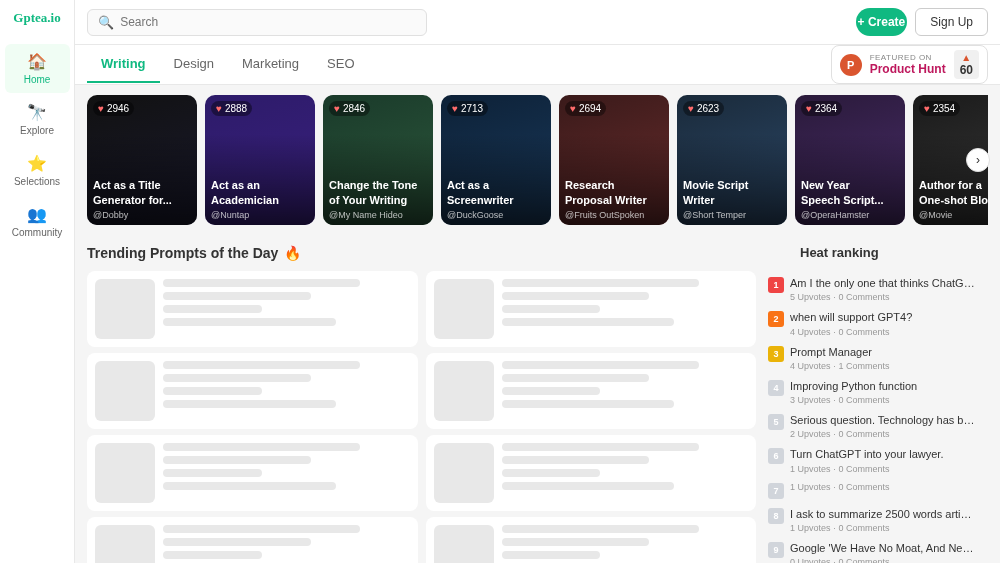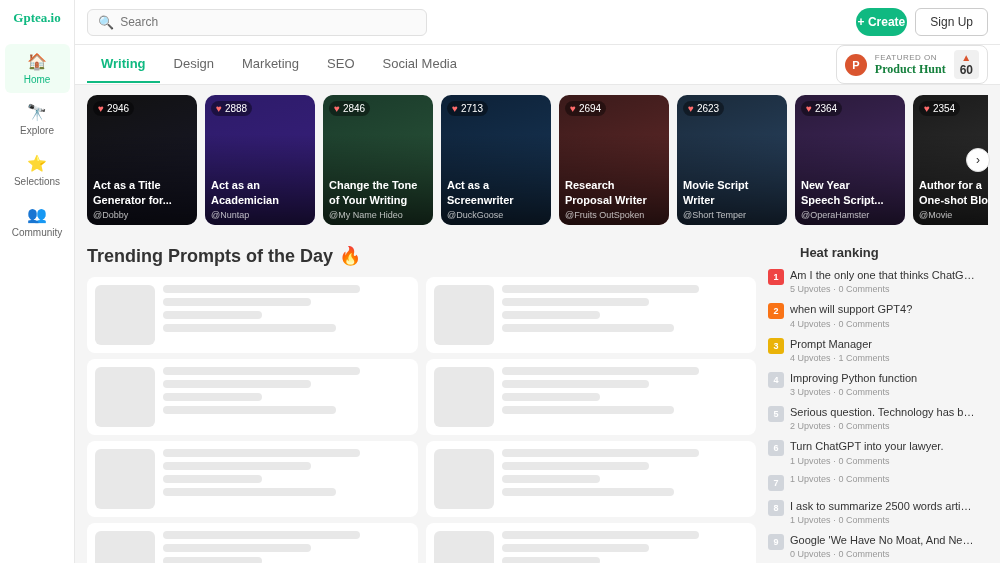--- a/index.html
+++ b/index.html
@@ -32,21 +32,21 @@
 
     
     .tabs { background: #fff; border-bottom: 1px solid #e8e8e8; padding: 0 12px; display: flex; align-items: center; justify-content: space-between; }
     .tabs-left { display: flex; gap: 0; }
     .tab { padding: 10px 14px; font-size: 13px; cursor: pointer; color: #666; border-bottom: 2px solid transparent; }
     .tab.active { color: #10b981; border-bottom: 2px solid #10b981; font-weight: 600; }
     .product-hunt-badge { display: flex; align-items: center; background: #fff; border: 1px solid #e0e0e0; border-radius: 8px; padding: 4px 8px; gap: 8px; }
     .ph-logo { background: #da552f; color: #fff; border-radius: 50%; width: 22px; height: 22px; display: flex; align-items: center; justify-content: center; font-size: 11px; font-weight: 700; }
     .ph-text { display: flex; flex-direction: column; justify-content: space-between; }
     .ph-label { font-size: 8px; color: #888; text-transform: uppercase; letter-spacing: 0.5px; }
-    .ph-name { font-size: 12px; font-weight: 700; color: #15803d; font-family: Liberation Serif, serif; }
+    .ph-name { font-size: 12px; font-weight: 700; color: #be185d; }
     .ph-count { background: #f0f0f0; border-radius: 4px; padding: 2px 6px; font-size: 12px; font-weight: 600; color: #333; display: flex; flex-direction: column; align-items: center; }
     .ph-arrow { color: #da552f; font-size: 10px; }
     .ph-num { font-size: 12px; font-weight: 700; }
 
     
     .cards-section { padding: 10px 12px; background: #f5f5f5; position: relative; }
     .cards-container { display: flex; gap: 8px; overflow: hidden; }
     .card { min-width: 110px; width: 110px; height: 130px; border-radius: 10px; overflow: hidden; position: relative; cursor: pointer; background: #555; flex-shrink: 0; }
     .card-overlay { position: absolute; inset: 0; background: linear-gradient(to bottom, transparent 30%, rgba(0,0,0,0.7) 100%); }
     .card-content { position: absolute; inset: 0; padding: 6px; display: flex; flex-direction: column; }
@@ -54,34 +54,34 @@
     .card-heart { color: #ff6b6b; }
     .card-title { position: absolute; bottom: 18px; left: 6px; right: 14px; font-size: 11px; font-weight: 700; color: #fff; line-height: 1.3; }
     .card-author { position: absolute; bottom: 5px; left: 6px; font-size: 9px; color: rgba(255,255,255,0.7); }
     .nav-arrow { position: absolute; top: 50%; transform: translateY(-50%); background: #fff; border: 1px solid #e0e0e0; border-radius: 50%; width: 24px; height: 24px; display: flex; align-items: center; justify-content: center; cursor: pointer; font-size: 12px; z-index: 10; }
     .nav-arrow.right { right: -2px; }
     .cards-wrapper { position: relative; }
 
     
     .trending-section { padding: 10px 12px; flex: 1; display: flex; gap: 12px; }
     .trending-main { flex: 1; }
-    .trending-title { font-size: 18px; font-weight: 700; margin-bottom: 10px; display: flex; align-items: center; gap: 6px; }
+    .trending-title { font-size: 14px; font-weight: 700; margin-bottom: 10px; display: flex; align-items: center; gap: 6px; }
     .trending-grid { display: flex; flex-direction: column; gap: 6px; }
     .trending-row { display: flex; gap: 8px; }
     .trending-card { flex: 1; background: #fff; border-radius: 8px; padding: 8px; min-height: 65px; }
     .skeleton { background: #e8e8e8; border-radius: 4px; }
     .sk-line { height: 8px; margin-bottom: 5px; }
     .sk-wide { width: 80%; }
     .sk-medium { width: 60%; }
     .sk-narrow { width: 40%; }
     .sk-thumb { width: 60px; height: 60px; border-radius: 6px; flex-shrink: 0; }
 
     
     .heat-ranking { width: 220px; flex-shrink: 0; }
-    .heat-title { font-size: 13px; font-weight: 700; margin-bottom: 8px; padding-left: 32px; }
+    .heat-title { font-size: 13px; font-weight: 700; margin-bottom: 16px; padding-left: 32px; }
     .heat-item { display: flex; align-items: flex-start; gap: 6px; margin-bottom: 8px; cursor: pointer; }
     .heat-rank { width: 16px; height: 16px; border-radius: 3px; display: flex; align-items: center; justify-content: center; font-size: 9px; font-weight: 700; color: #fff; flex-shrink: 0; margin-top: 1px; }
     .heat-rank-1 { background: #ef4444; }
     .heat-rank-2 { background: #f97316; }
     .heat-rank-3 { background: #eab308; }
     .heat-rank-other { background: #d1d5db; }
     .heat-item-content { flex: 1; }
     .heat-item-title { font-size: 11px; font-weight: 500; color: #333; line-height: 1.3; margin-bottom: 2px; white-space: nowrap; overflow: hidden; text-overflow: ellipsis; max-width: 185px; }
     .heat-item-meta { font-size: 9px; color: #999; }
   </style>
@@ -126,21 +126,20 @@
         <button class="btn-signup">Sign Up</button>
       </div>
     </div>
 
     <div class="tabs">
       <div class="tabs-left" id="tabs-list">
           <div class="tab active">Writing</div>
           <div class="tab">Design</div>
           <div class="tab">Marketing</div>
           <div class="tab">SEO</div>
-          <div class="tab">Social Media</div>
         </div>
       <div class="product-hunt-badge">
         <div class="ph-logo">P</div>
         <div class="ph-text">
           <span class="ph-label">FEATURED ON</span>
           <span class="ph-name">Product Hunt</span>
         </div>
         <div class="ph-count">
           <span class="ph-arrow">▲</span>
           <span class="ph-num">60</span>

